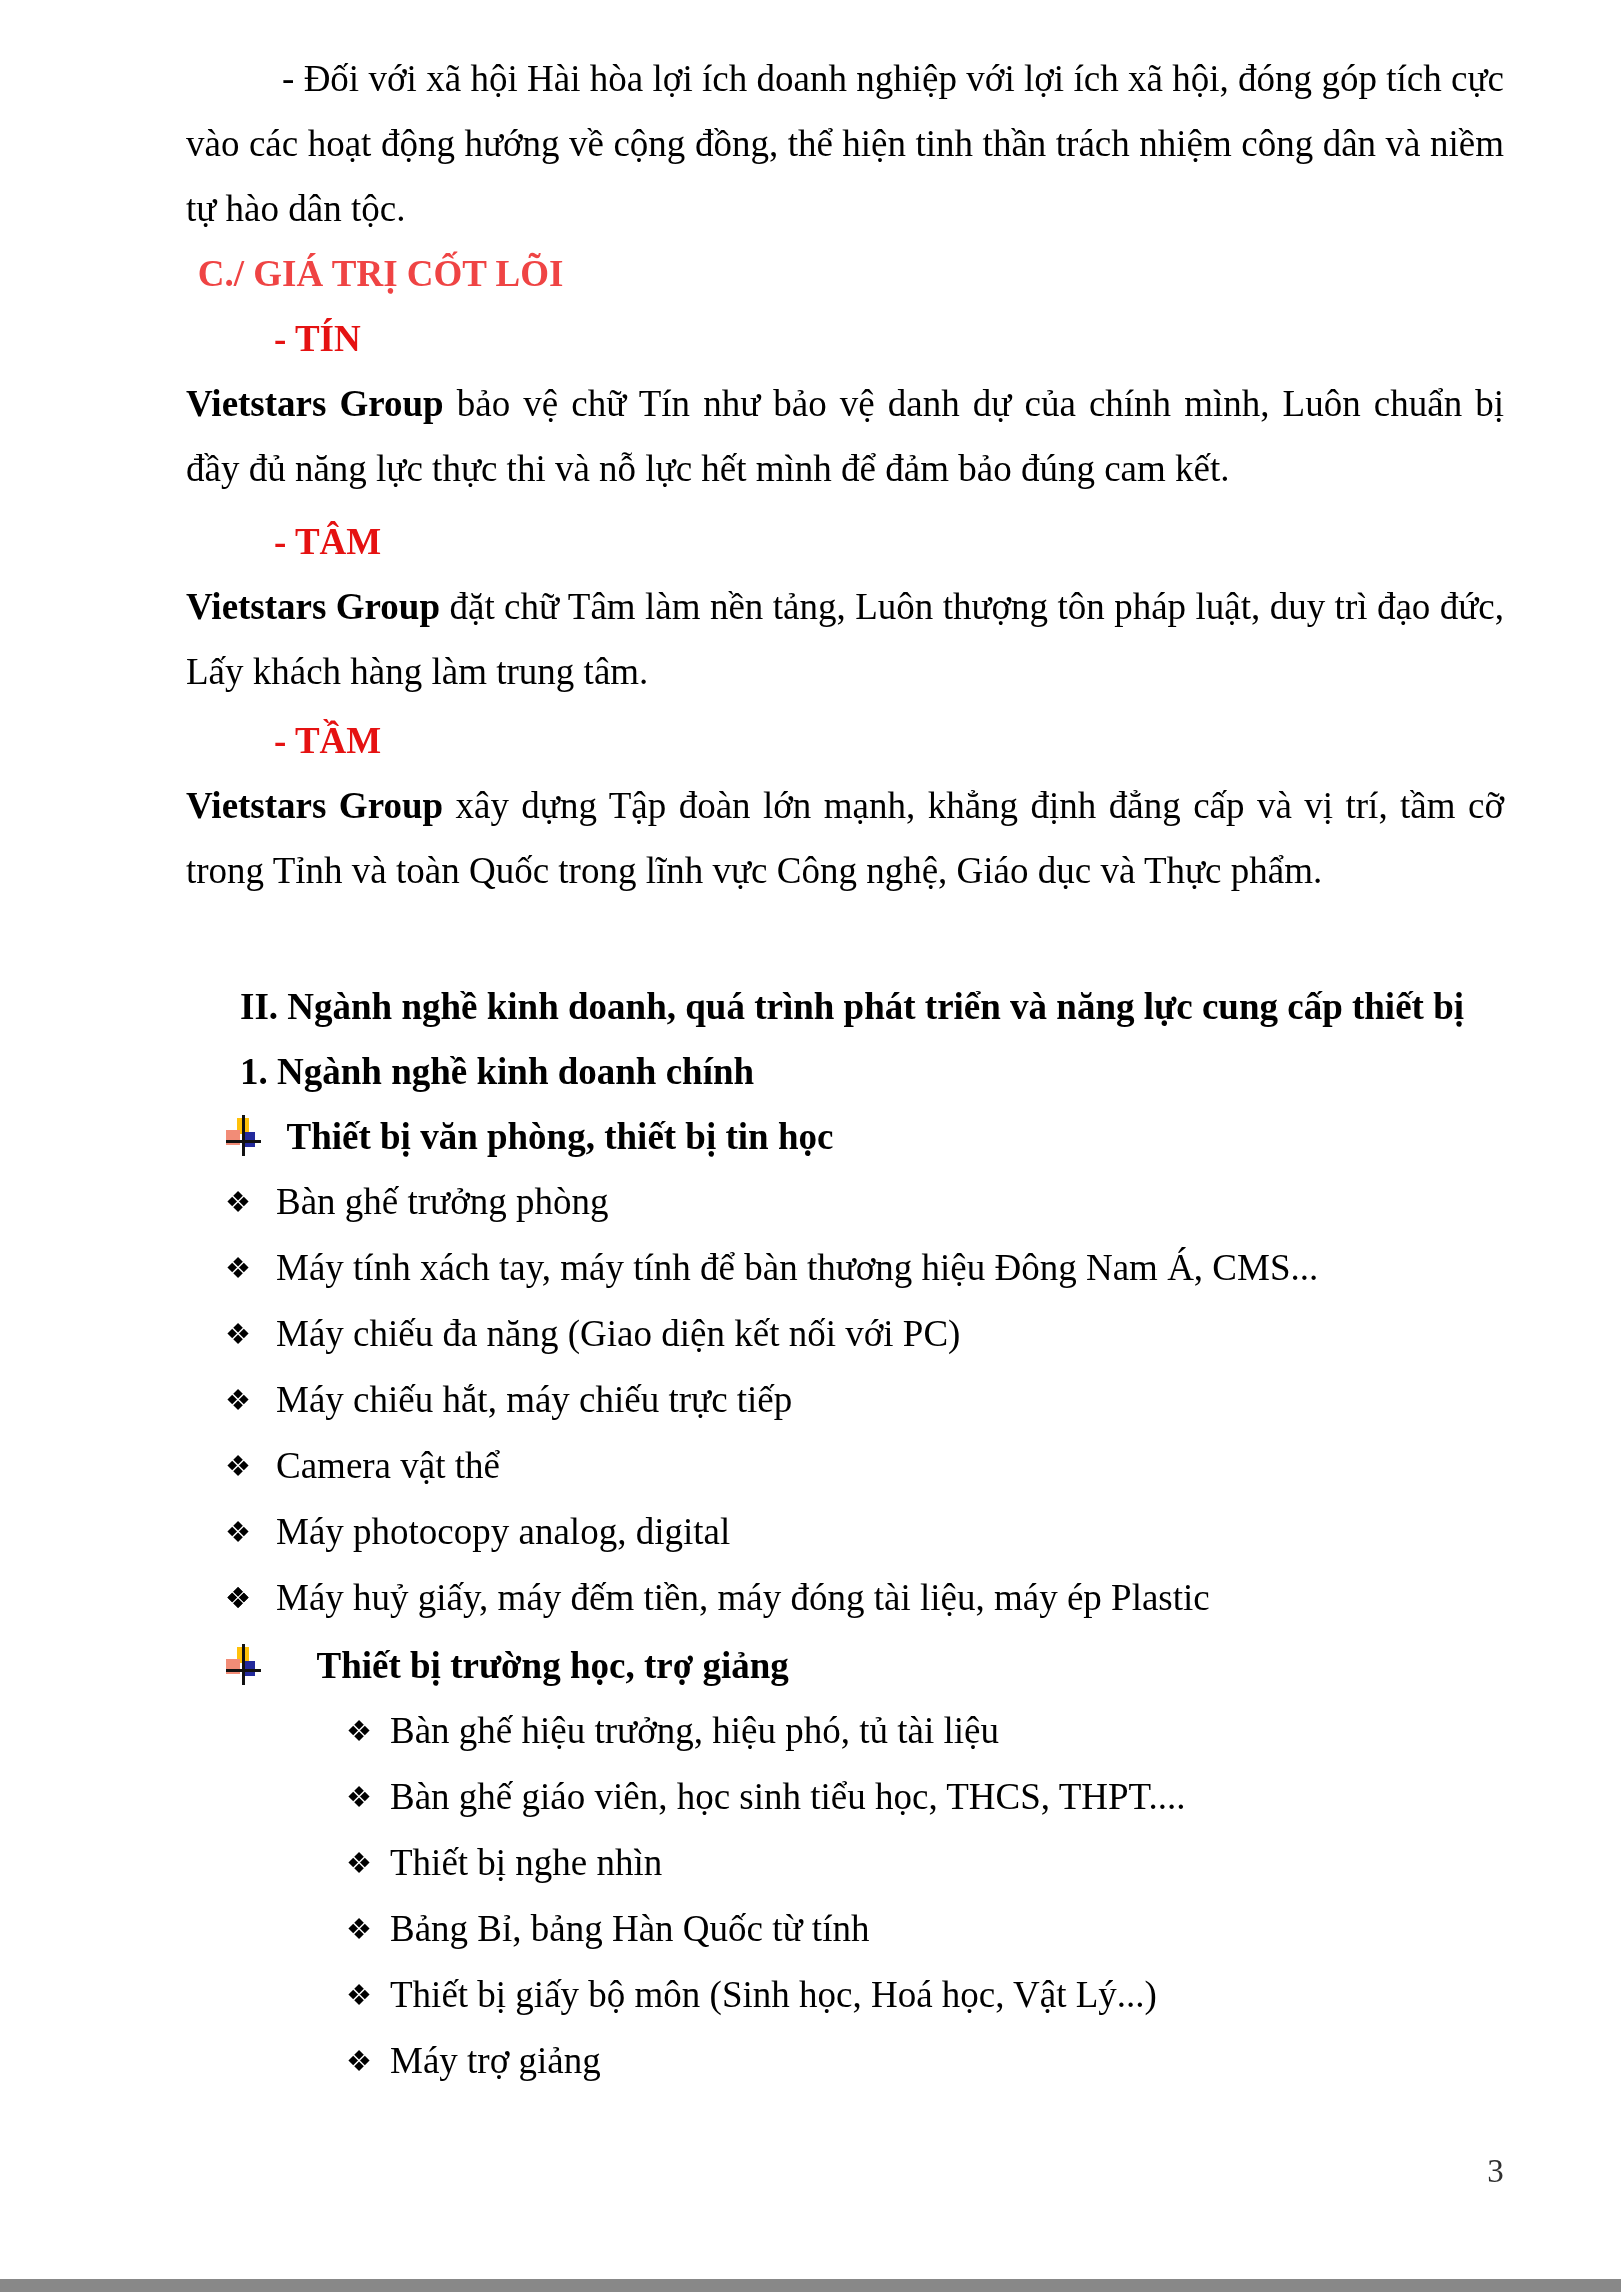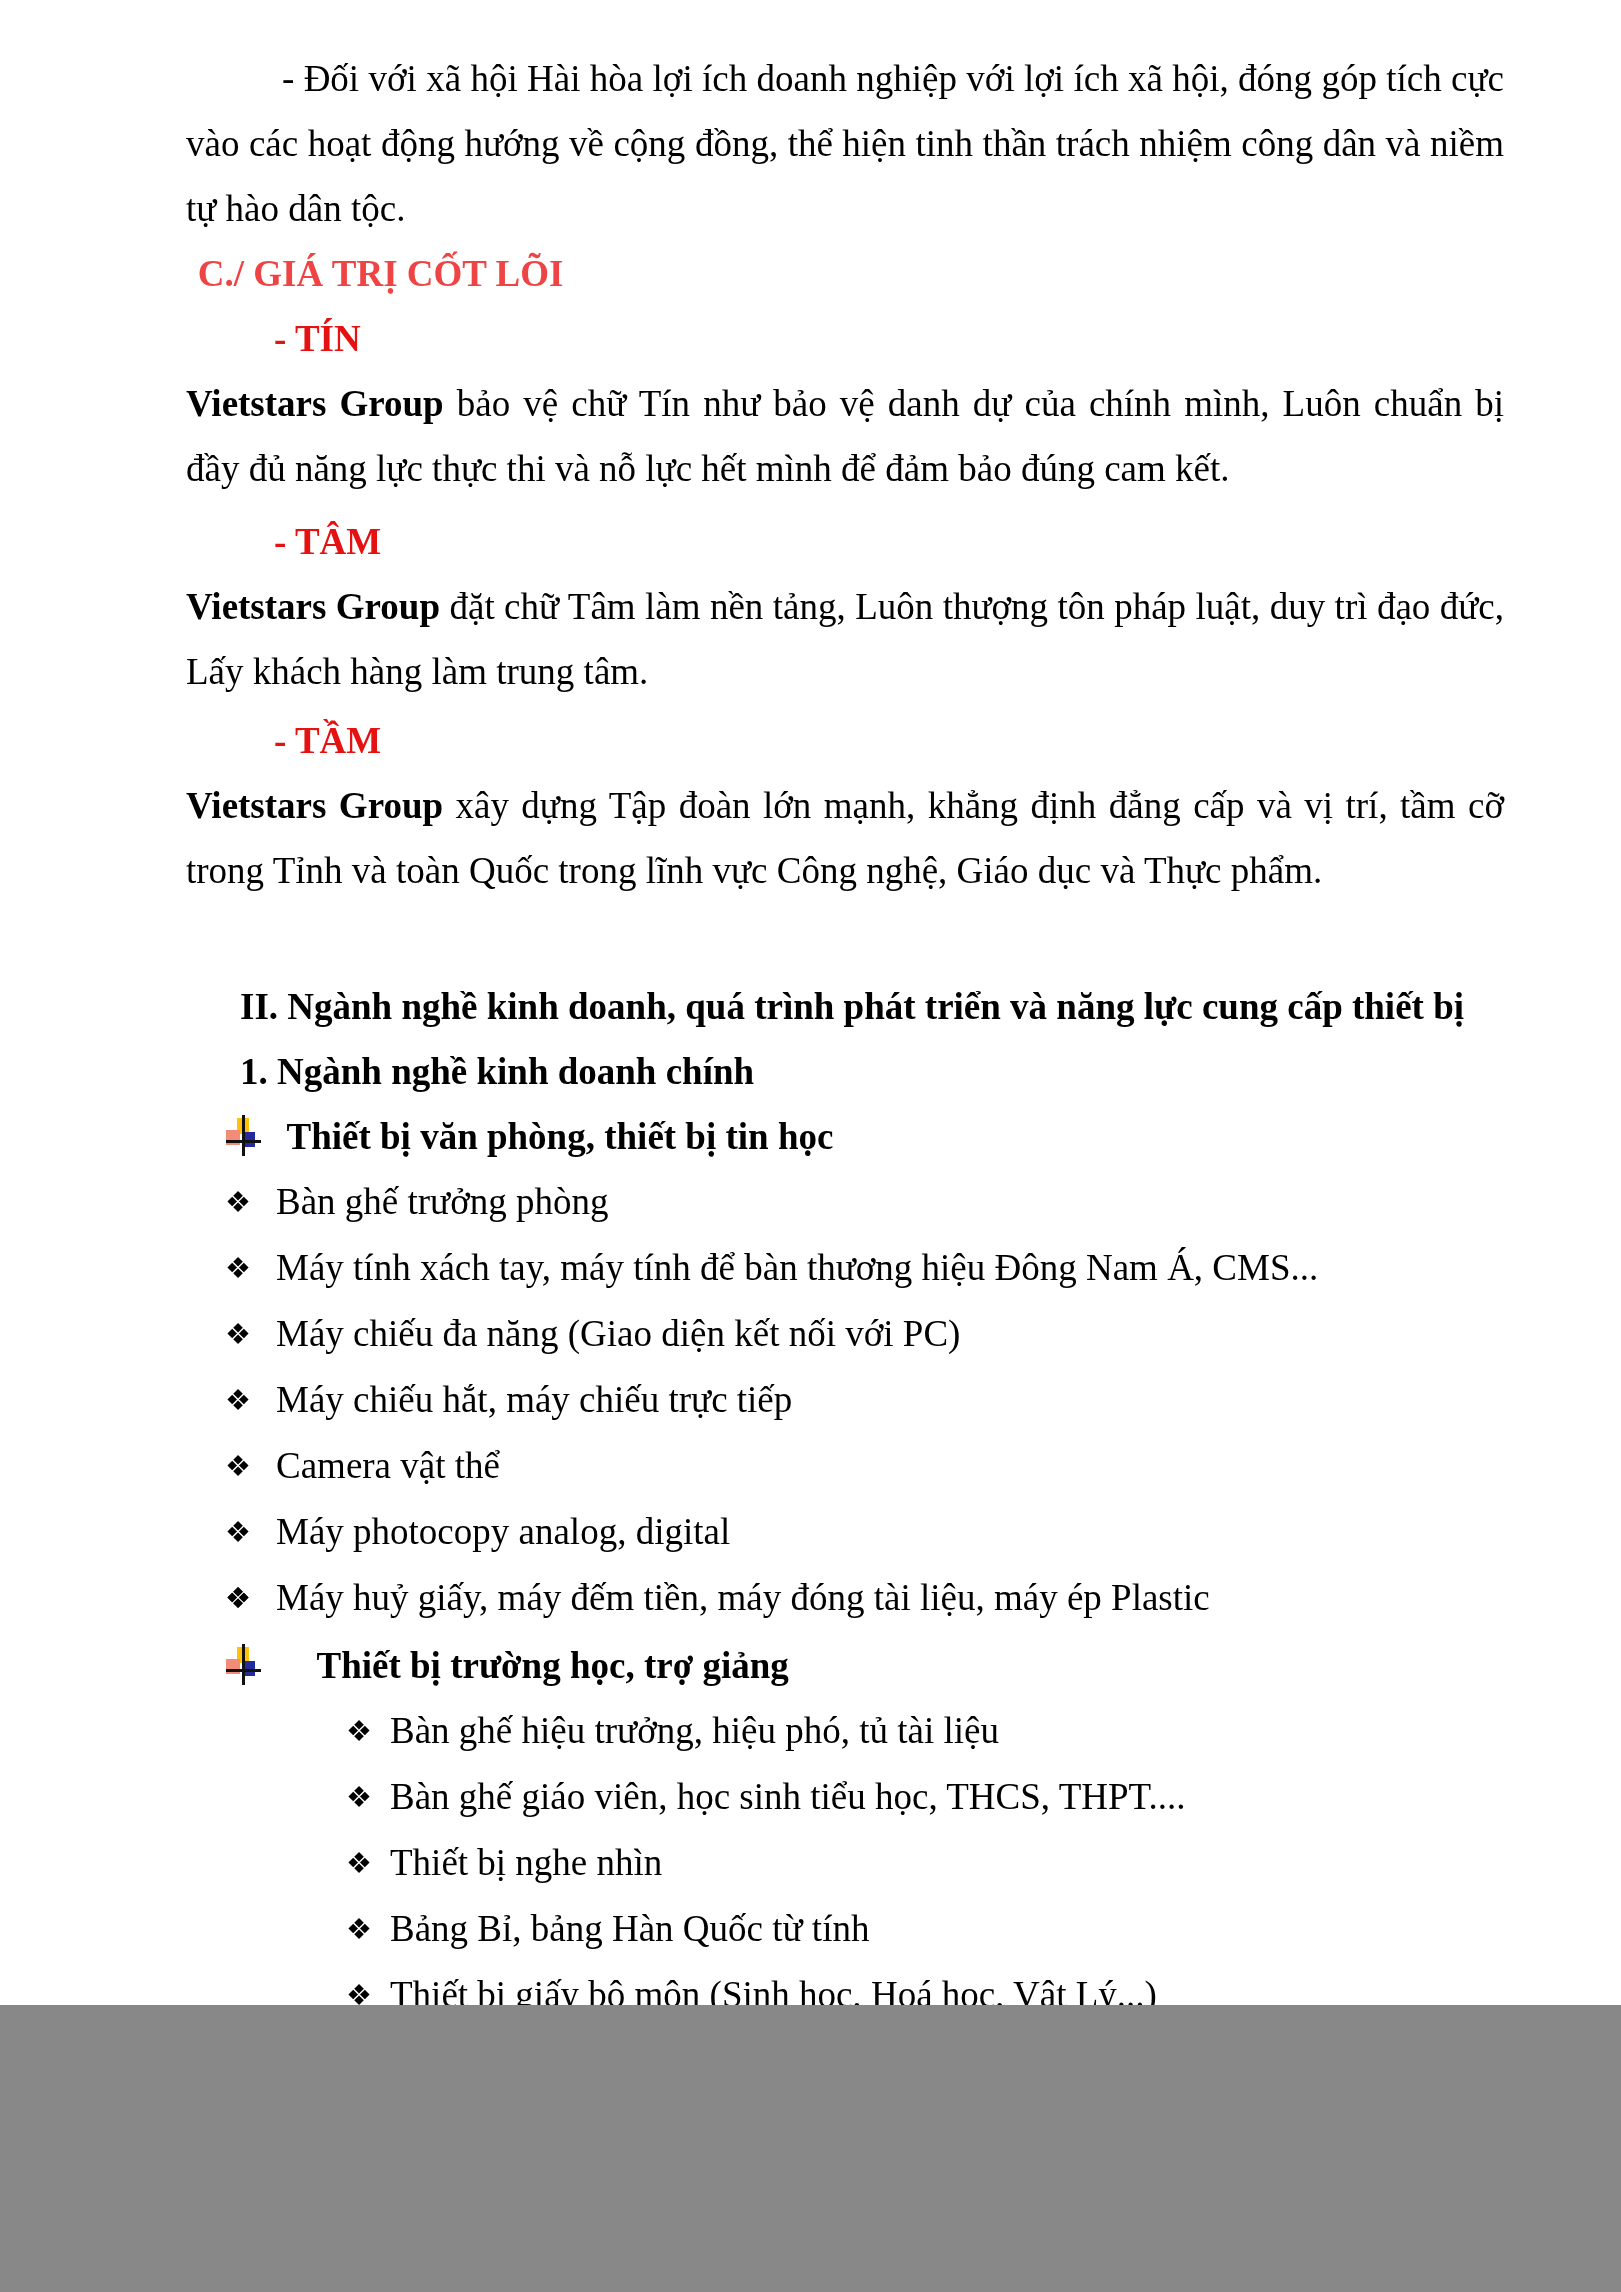--- a/index.html
+++ b/index.html
@@ -1,18 +1,18 @@
 <!DOCTYPE html>
 <html><head>
 <meta charset="utf-8">
 <style>
   html,body{margin:0;padding:0;background:#888;}
   .page{
     position:relative;
-    width:1621px;height:2005px;
+    width:1621px;height:2279px;
     background:#ffffff;
     font-family:"Liberation Serif", serif;
     font-size:37px;line-height:65px;color:#000;
     overflow:hidden;
   }
   .content{position:absolute;left:186px;top:46px;width:1318px;}
   p,h2,h3{margin:0;padding:0;font-size:37px;line-height:65px;font-weight:normal;}
   .para{text-align:justify;}
   .indent-first{text-indent:96px;}
   .brand{font-weight:bold;}

